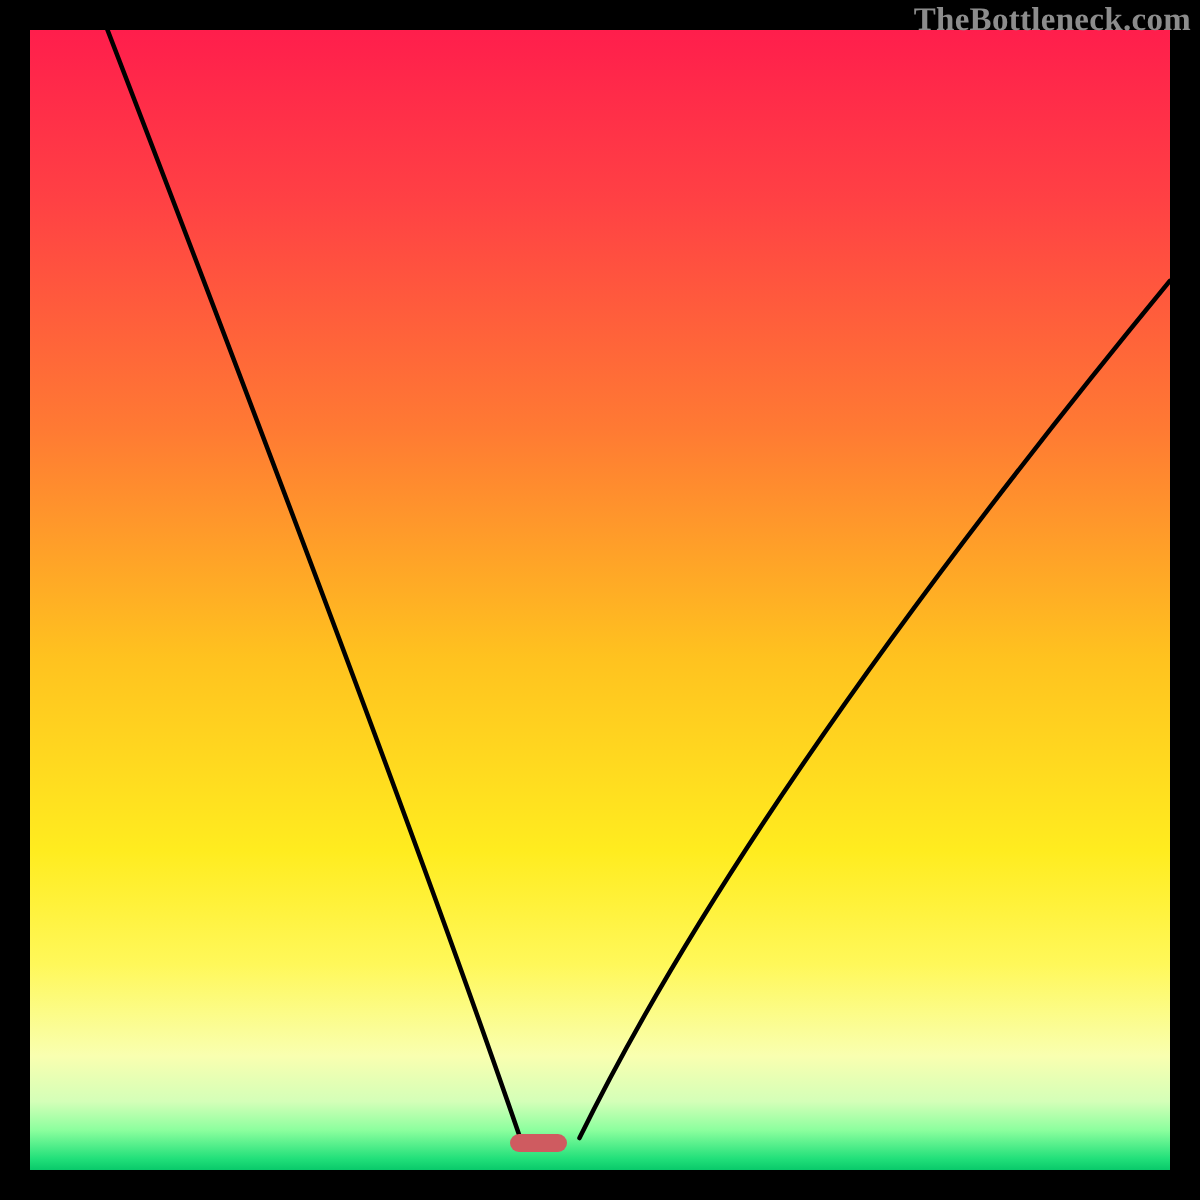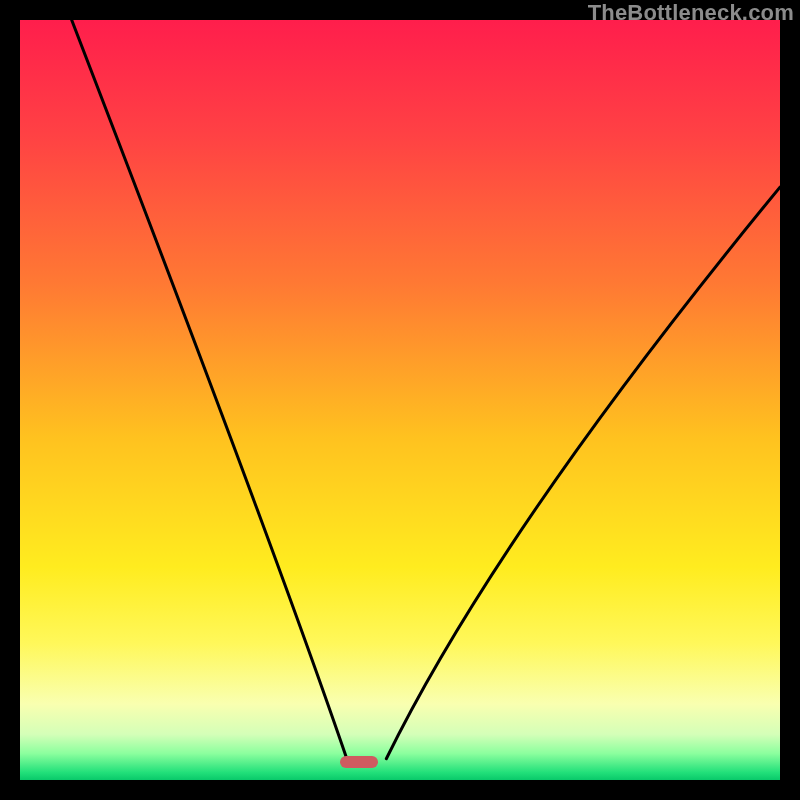--- a/index.html
+++ b/index.html
@@ -22,21 +22,21 @@
     position: absolute;
     left: 0;
     top: 0;
     width: 760px;
     height: 760px;
   }
   .watermark {
     position: absolute;
     top: 0px;
     right: 6px;
-    font-family: Liberation Sans, sans-serif;
+    font-family: Liberation Serif, serif;
     font-size: 22px;
     font-weight: 600;
     color: #8c8c8c;
     letter-spacing: 0.2px;
     user-select: none;
   }
   .marker {
     position: absolute;
     width: 38px;
     height: 12px;

